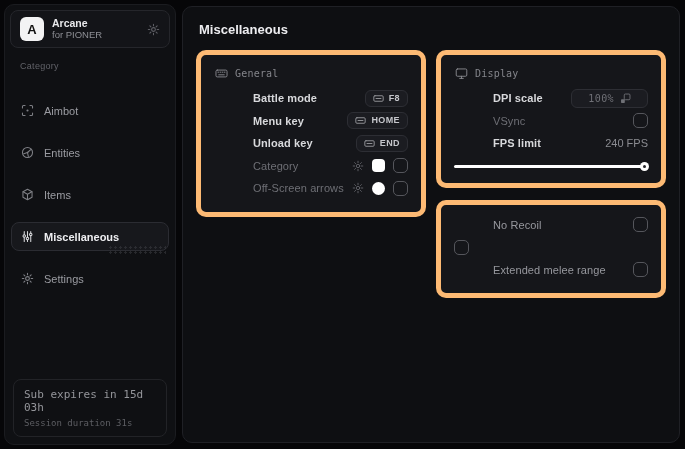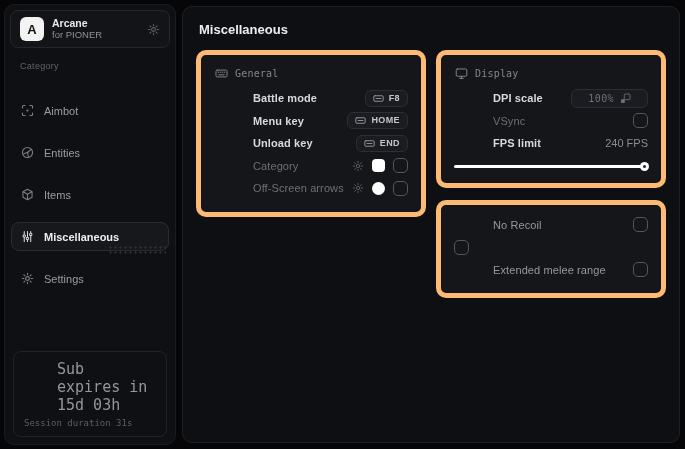--- a/index.html
+++ b/index.html
@@ -48,21 +48,21 @@
   .dots{
     position:absolute;right:2px;bottom:-6px;width:58px;height:11px;opacity:.55;
     background-image:radial-gradient(#3c3d43 1px,transparent 1.1px);
     background-size:5px 5px;
   }
   .footer-card{
     position:absolute;left:8px;right:8px;bottom:7px;
     border:1px solid #222327;border-radius:8px;background:#0f1013;
     padding:8px 10px;font-family:"DejaVu Sans Mono",monospace;
   }
-  .foot-l1{font-size:15px;color:#95969b;margin-left:33px;}
+  .foot-l1{font-size:11px;color:#95969b;}
   .foot-l2{font-size:9px;color:#5d5e63;margin-top:4px;}
 
   
   .main{
     position:absolute;left:182px;top:6px;right:5px;bottom:6px;
     background:#0e0f12;border:1px solid #1f2025;border-radius:10px;
     box-sizing:border-box;padding:12px 13px;
   }
   .page-title{font-size:13px;font-weight:700;color:#ededf0;margin:3px 0 13px 3px;}
   .columns{display:flex;gap:10px;align-items:flex-start;}

